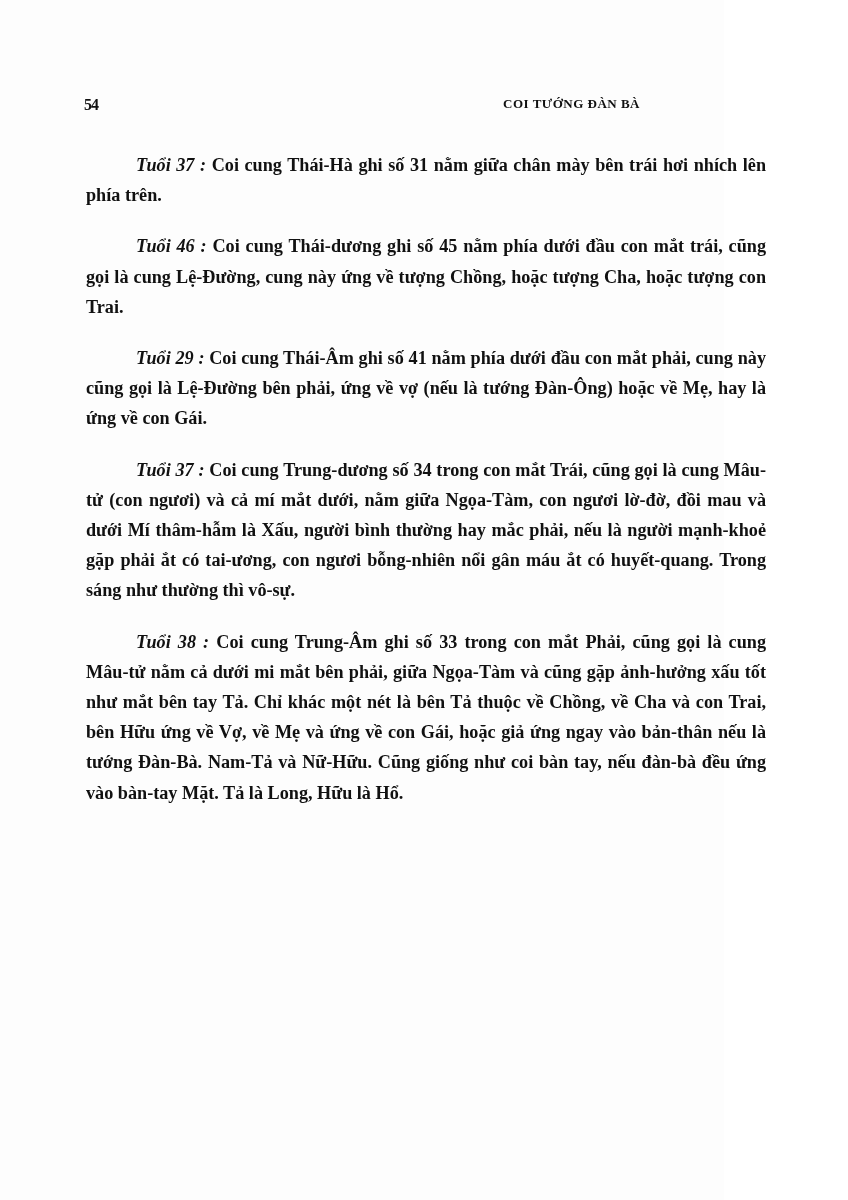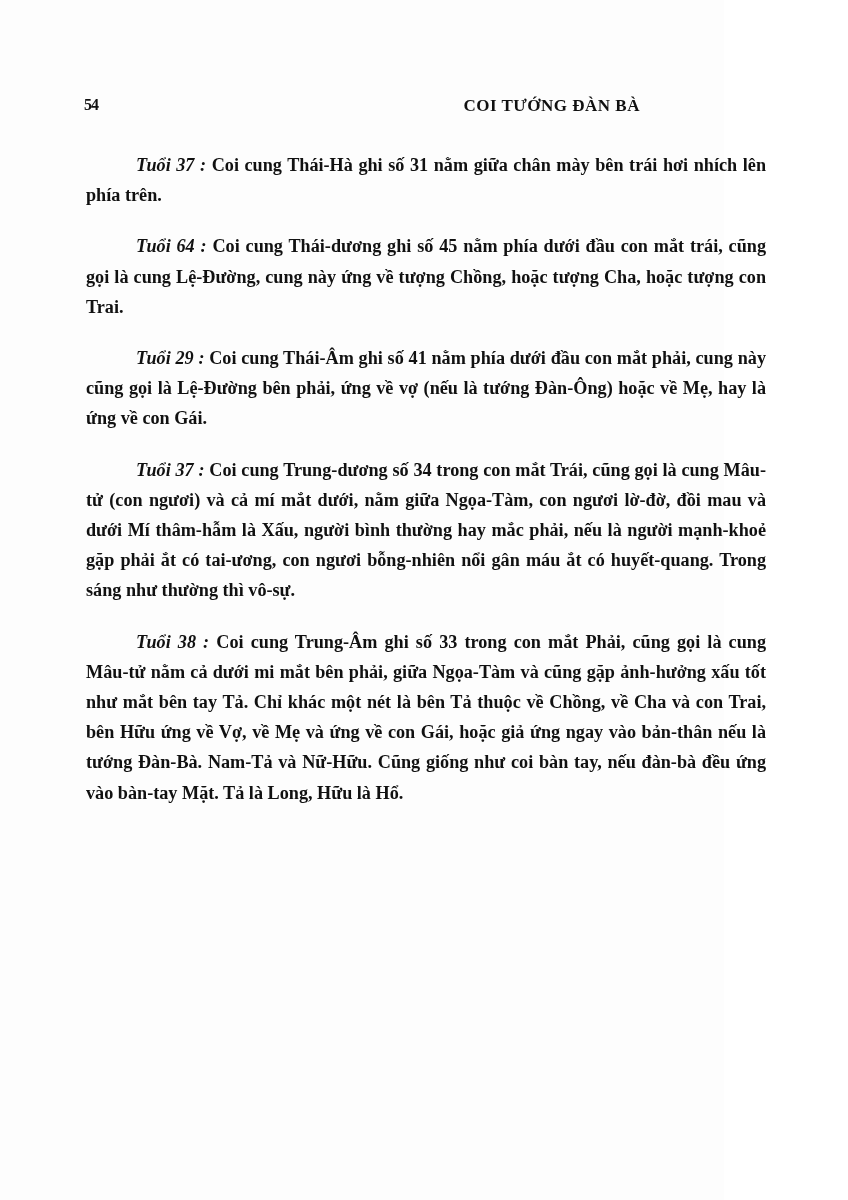--- a/index.html
+++ b/index.html
@@ -33,21 +33,21 @@
       position: absolute;
       left: 0;
       top: 0;
       font-size: 16px;
       letter-spacing: -1px;
     }
     .running-title {
       position: absolute;
       right: 0;
       top: 0;
-      font-size: 17px;
+      font-size: 13px;
       letter-spacing: 0.5px;
     }
     .body-text {
       position: absolute;
       left: 86px;
       width: 680px;
       top: 150px;
       font-family: "Liberation Serif", serif;
       font-weight: bold;
       font-size: 18.2px;
@@ -67,18 +67,18 @@
 <body>
 
 <div class="page">
   <div class="header">
     <span class="page-number">54</span>
     <span class="running-title">COI TƯỚNG ĐÀN BÀ</span>
   </div>
 
   <div class="body-text">
     <p class="para"><span class="age-label">Tuổi 37 :</span> <span>Coi cung Thái-Hà ghi số 31 nằm giữa chân mày bên trái hơi nhích lên phía trên.</span></p>
-    <p class="para"><span class="age-label">Tuổi 64 :</span> <span>Coi cung Thái-dương ghi số 45 nằm phía dưới đầu con mắt trái, cũng gọi là cung Lệ-Đường, cung này ứng về tượng Chồng, hoặc tượng Cha, hoặc tượng con Trai.</span></p>
+    <p class="para"><span class="age-label">Tuổi 46 :</span> <span>Coi cung Thái-dương ghi số 45 nằm phía dưới đầu con mắt trái, cũng gọi là cung Lệ-Đường, cung này ứng về tượng Chồng, hoặc tượng Cha, hoặc tượng con Trai.</span></p>
     <p class="para"><span class="age-label">Tuổi 29 :</span> <span>Coi cung Thái-Âm ghi số 41 nằm phía dưới đầu con mắt phải, cung này cũng gọi là Lệ-Đường bên phải, ứng về vợ (nếu là tướng Đàn-Ông) hoặc về Mẹ, hay là ứng về con Gái.</span></p>
     <p class="para"><span class="age-label">Tuổi 37 :</span> <span>Coi cung Trung-dương số 34 trong con mắt Trái, cũng gọi là cung Mâu-tử (con ngươi) và cả mí mắt dưới, nằm giữa Ngọa-Tàm, con ngươi lờ-đờ, đồi mau và dưới Mí thâm-hẫm là Xấu, người bình thường hay mắc phải, nếu là người mạnh-khoẻ gặp phải ắt có tai-ương, con ngươi bỗng-nhiên nổi gân máu ắt có huyết-quang. Trong sáng như thường thì vô-sự.</span></p>
     <p class="para"><span class="age-label">Tuổi 38 :</span> <span>Coi cung Trung-Âm ghi số 33 trong con mắt Phải, cũng gọi là cung Mâu-tử nằm cả dưới mi mắt bên phải, giữa Ngọa-Tàm và cũng gặp ảnh-hưởng xấu tốt như mắt bên tay Tả. Chỉ khác một nét là bên Tả thuộc về Chồng, về Cha và con Trai, bên Hữu ứng về Vợ, về Mẹ và ứng về con Gái, hoặc giả ứng ngay vào bản-thân nếu là tướng Đàn-Bà. Nam-Tả và Nữ-Hữu. Cũng giống như coi bàn tay, nếu đàn-bà đều ứng vào bàn-tay Mặt. Tả là Long, Hữu là Hổ.</span></p>
   </div>
 </div>
 
 </body></html>

